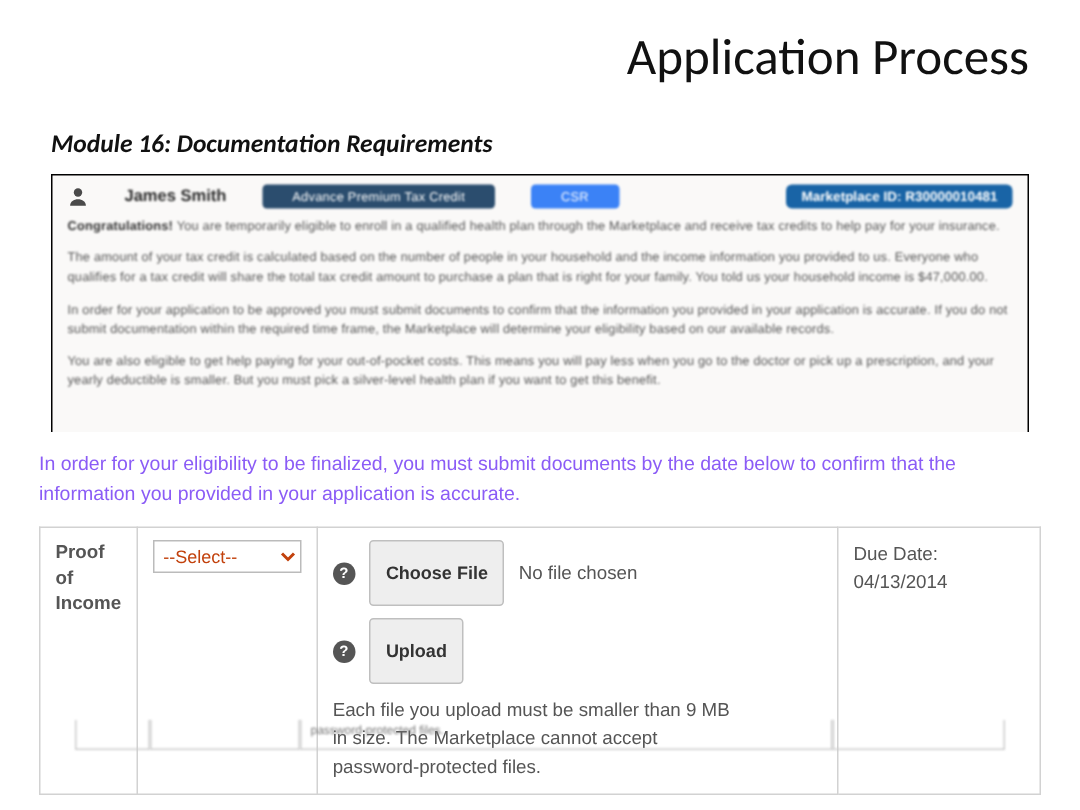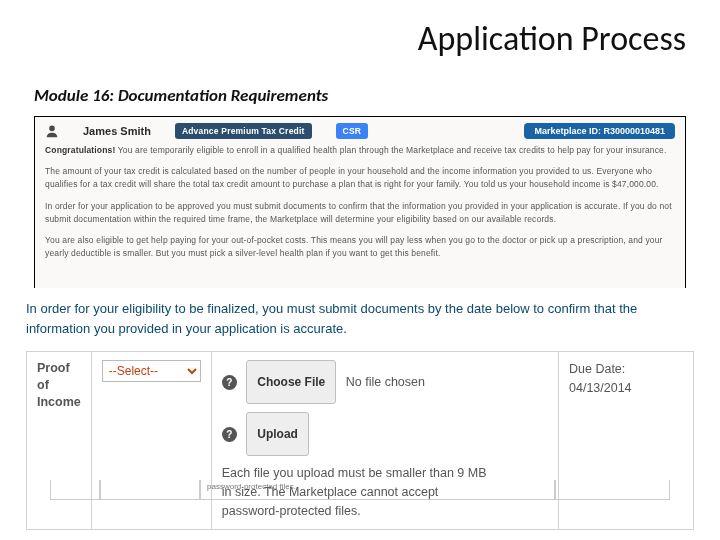--- a/index.html
+++ b/index.html
@@ -47,25 +47,25 @@
     display: inline-block;
   }
   .person-name {
     font-weight: 700;
     font-size: 11px;
     color: #2a2a2a;
     filter: blur(0.7px);
   }
   .badge {
     font-size: 8.5px;
-    font-weight: 700;
+    font-weight: 400;
     color: #fff;
     background: #2b4d6e;
     border-radius: 3px;
-    padding: 3px 7px;
+    padding: 3px 20px;
     filter: blur(0.6px);
     letter-spacing: 0.2px;
   }
   .badge.csr { background: #3b82f6; }
   .mk-id {
     margin-left: auto;
     font-size: 9px;
     color: #fff;
     background: #1964a6;
     border-radius: 4px;
@@ -88,21 +88,21 @@
     position: absolute;
     left: 0;
     top: 288px;
     width: 720px;
     background: #fff;
     padding: 10px 26px 18px 26px;
     border-top: 1px solid rgba(0,0,0,0);
   }
   .overlay-intro {
     font-size: 13px;
-    color: #0c4a6e;
+    color: #8b5cf6;
     line-height: 1.55;
     margin-bottom: 12px;
   }
   .upload-table {
     width: 100%;
     border-collapse: collapse;
   }
   .upload-table td {
     border: 1px solid #d2d2d2;
     padding: 8px 10px;

